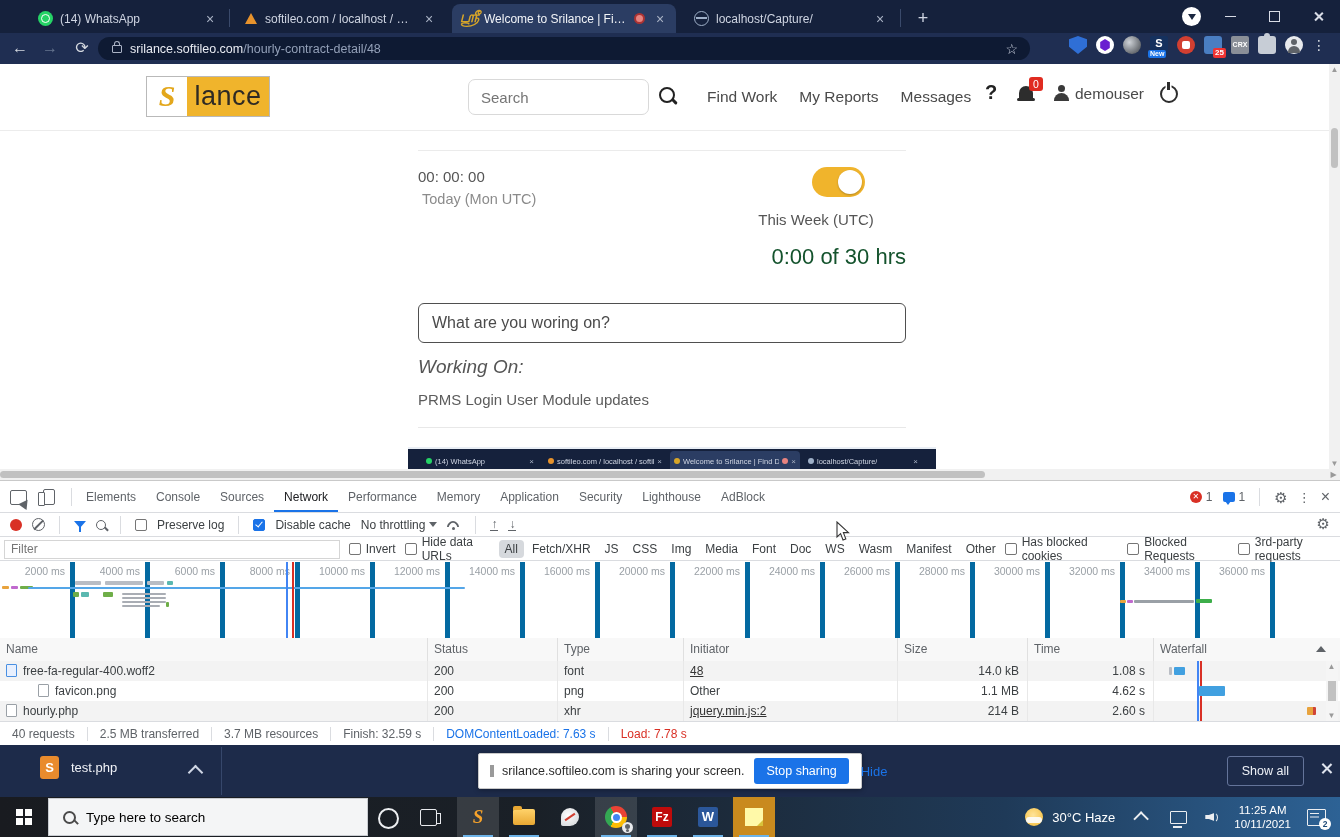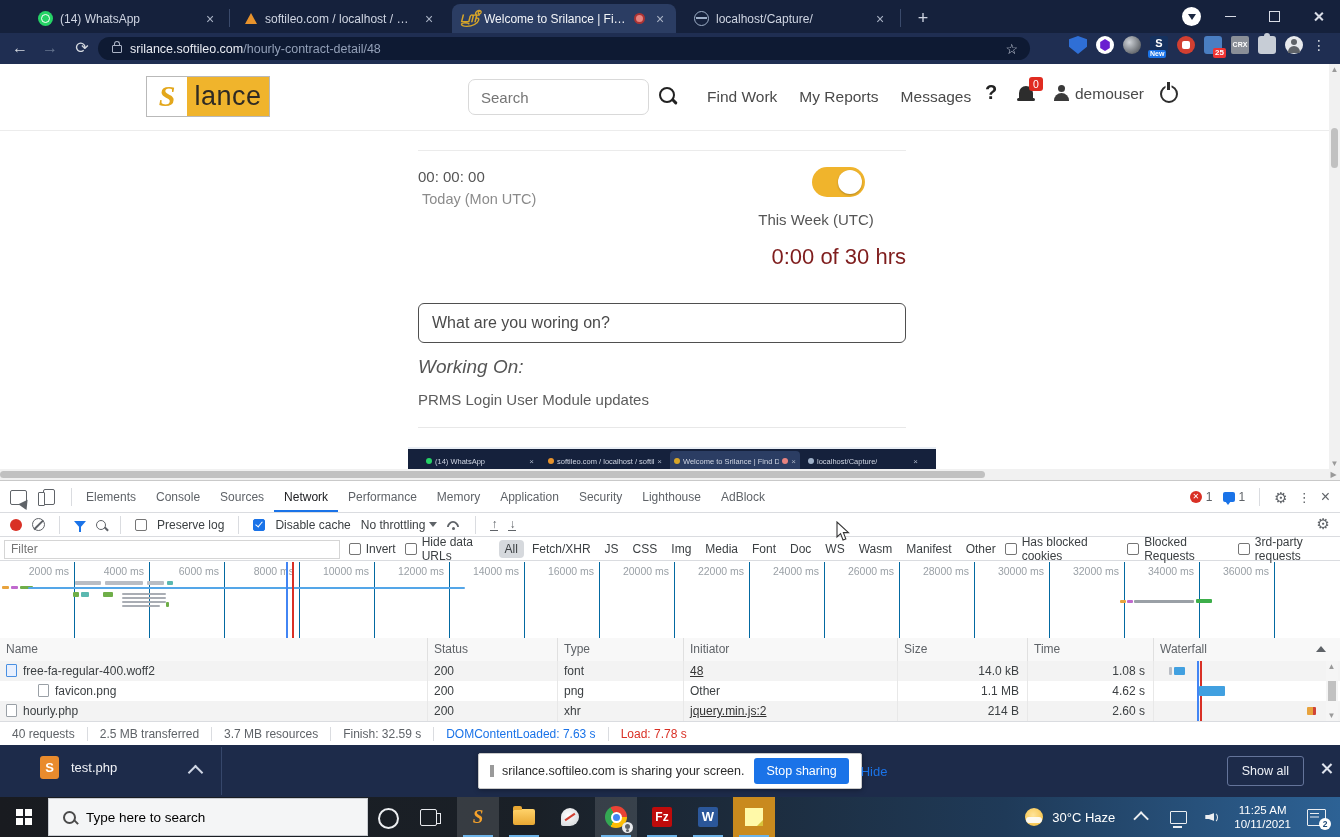--- a/index.html
+++ b/index.html
@@ -84,21 +84,21 @@
   .uname{position:absolute;left:1075px;top:21px;font-size:15.5px;color:#4a4a4a;}
   .pwr{position:absolute;left:1160px;top:21px;width:14px;height:14px;border:2.4px solid #2d2d2d;border-radius:50%;}
   .pwr::after{content:"";position:absolute;left:5px;top:-5px;width:2.6px;height:8px;background:#2d2d2d;box-shadow:0 0 0 1.5px #fff;}
 
   .hr1{position:absolute;left:418px;width:488px;height:1px;background:#ebebeb;}
   .t-time{position:absolute;left:418px;top:168px;font-size:15px;color:#555;}
   .t-today{position:absolute;left:422px;top:191px;font-size:14.5px;color:#8b8b8b;}
   .toggle{position:absolute;left:812px;top:167px;width:53px;height:30px;background:#f0b42c;border-radius:16px;}
   .toggle .knob{position:absolute;right:3px;top:3px;width:24px;height:24px;background:#fff;border-radius:50%;box-shadow:0 1px 2px rgba(0,0,0,.25);}
   .t-week{position:absolute;left:752px;top:211px;width:128px;text-align:center;font-size:15px;color:#555;}
-  .t-prog{position:absolute;left:666px;top:244px;width:240px;text-align:right;font-size:22px;color:#7f1d1d;}
+  .t-prog{position:absolute;left:666px;top:244px;width:240px;text-align:right;font-size:22px;color:#14532d;}
   .taskinput{position:absolute;left:418px;top:303px;width:488px;height:40px;border:1px solid #4f4f4f;border-radius:6px;box-sizing:border-box;
     font-size:16px;color:#4a4a4a;padding:0 13px;font-family:inherit;background:#fff;}
   .w-label{position:absolute;left:418px;top:357px;font-size:19px;color:#555;}
   .w-val{position:absolute;left:418px;top:391px;font-size:15px;color:#5c5c5c;}
   .hr2{position:absolute;left:418px;top:427px;width:488px;height:1px;background:#e8e8e8;}
 
   
   .minishot{position:absolute;left:408px;top:383px;width:528px;height:22px;background:#15213c;border-top:2px solid #e9eef5;overflow:hidden;}
   .mtab{position:absolute;top:2px;height:20px;display:flex;align-items:center;gap:3px;color:#cfd5e2;font-size:7.5px;padding:0 4px;box-sizing:border-box;white-space:nowrap;overflow:hidden;}
   .mtab.active{background:#2b3d63;border-radius:4px 4px 0 0;}
@@ -156,21 +156,21 @@
   .dt-filter{position:absolute;left:0;top:57px;width:100%;height:23px;border-bottom:1px solid #dadce0;display:flex;align-items:center;gap:9px;box-sizing:border-box;}
   .finput{width:360px;height:17px;border:1px solid #d5d5d5;margin-left:4px;font-size:12px;color:#333;padding:0 6px;font-family:inherit;}
   .fgrp{display:flex;align-items:center;gap:5px;}
   .chips{display:flex;align-items:center;gap:14px;color:#3c4043;}
   .chip{white-space:nowrap;}
   .chip.on{background:#d6d9dd;border-radius:4px;padding:2px 6px;margin:0 -6px;}
   .mchecks{display:flex;align-items:center;gap:5px;}
 
   .dt-overview{position:absolute;left:0;top:81px;width:1340px;height:76px;border-bottom:1px solid #dadce0;overflow:hidden;}
   .tickrow{position:absolute;left:0;top:0;height:76px;display:flex;}
-  .tick{width:75px;height:76px;border-right:1px solid #0369a1;box-sizing:border-box;font-size:10.5px;color:#9aa0a6;text-align:right;padding:3px 5px 0 0;}
+  .tick{width:75px;height:76px;border-right:5px solid #0369a1;box-sizing:border-box;font-size:10.5px;color:#9aa0a6;text-align:right;padding:3px 5px 0 0;}
   .ovbar{position:absolute;border-radius:1px;}
   .dclline{position:absolute;top:0;width:1.5px;height:76px;background:#4285f4;}
   .loadline{position:absolute;top:0;width:1.5px;height:76px;background:#d93025;}
 
   .dt-thead{position:absolute;left:0;top:157px;width:1340px;height:23px;background:#f8f8f8;border-bottom:1px solid #dadce0;color:#5f6368;}
   .hc{position:absolute;top:0;height:23px;line-height:23px;padding-left:6px;border-right:1px solid #e0e0e0;box-sizing:border-box;}
   .sortup{position:absolute;left:1316px;top:8px;width:0;height:0;border-left:5px solid transparent;border-right:5px solid transparent;border-bottom:6px solid #5f6368;}
   .dt-rows{position:absolute;left:0;top:180px;width:1340px;height:60px;text-decoration:underline;}
   .rrow{position:absolute;left:0;width:1340px;height:20px;line-height:20px;}
   .rrow.alt{background:#f3f3f3;}

